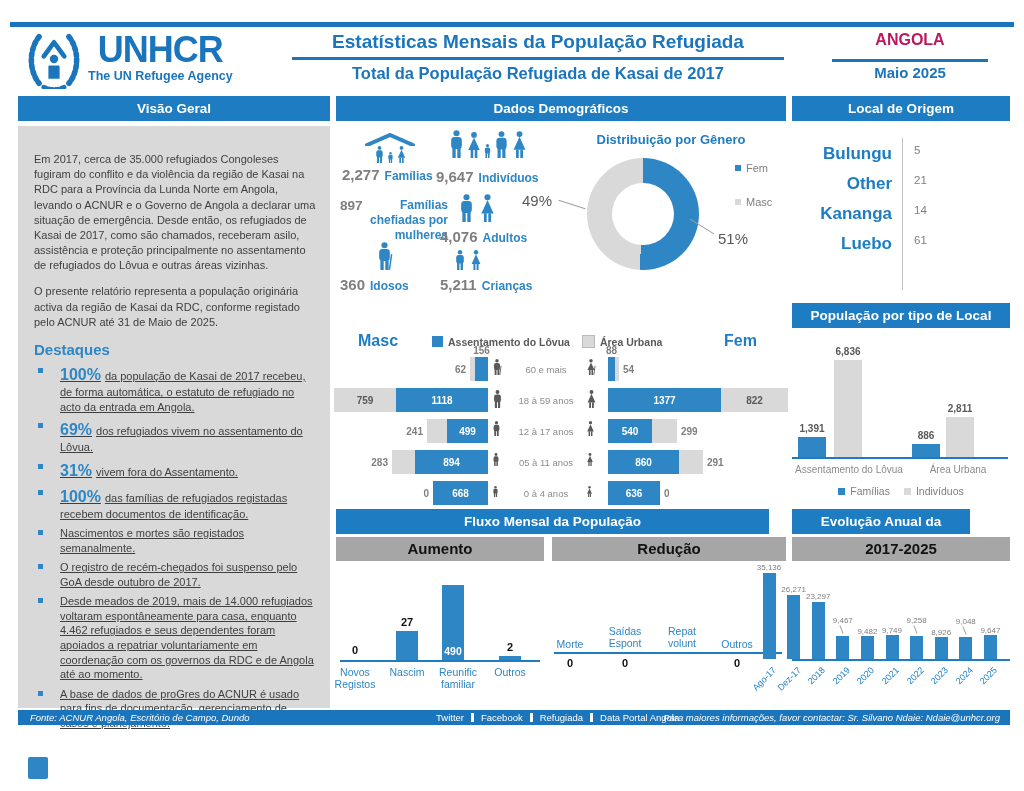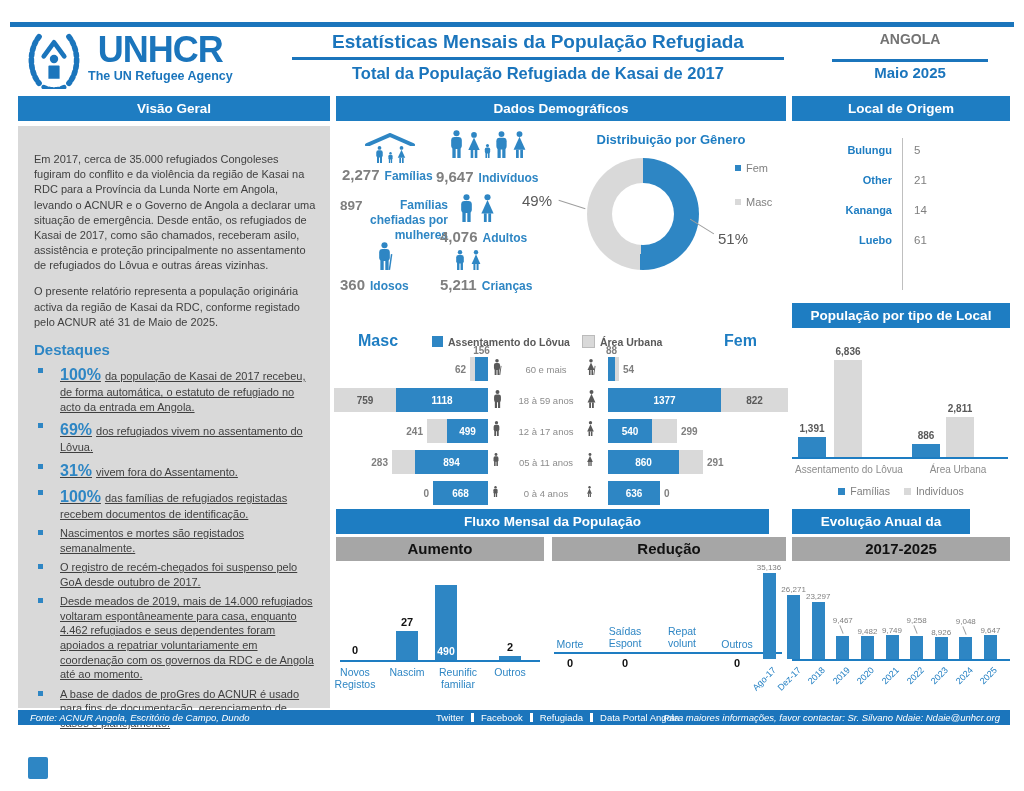--- a/index.html
+++ b/index.html
@@ -10,22 +10,22 @@
   .topbar{left:10px;top:22px;width:1004px;height:5px;background:#1B75BC;}
   .logo-wrap{left:26px;top:31px;display:flex;align-items:flex-start;}
   .logo-text{margin-left:6px;color:#1B75BC;text-align:center;}
   .logo-name{font-size:36px;font-weight:bold;letter-spacing:-1px;line-height:38px;}
   .logo-tag{font-size:12.5px;font-weight:bold;margin-top:0px;}
   .main-title{left:292px;top:31px;width:492px;text-align:center;color:#1B75BC;
               font-size:19px;font-weight:bold;}
   .title-line{left:292px;top:57px;width:492px;height:3px;background:#1B75BC;}
   .sub-title{left:292px;top:64px;width:492px;text-align:center;color:#1B75BC;
              font-size:16.5px;font-weight:bold;}
-  .country{left:832px;top:31px;width:156px;text-align:center;color:#737373;
-           font-size:14px;font-weight:bold;}
+  .country{left:832px;top:31px;width:156px;text-align:center;color:#be185d;
+           font-size:16px;font-weight:bold;}
   .country-line{left:832px;top:59px;width:156px;height:3px;background:#1B75BC;}
   .report-date{left:832px;top:64px;width:156px;text-align:center;color:#1B75BC;
                font-size:15px;font-weight:bold;}
   
   .sec-head{height:25px;background:#1E7DC2;color:#fff;font-weight:bold;font-size:13.5px;
             text-align:center;line-height:25px;}
   
   .overview-box{left:18px;top:126px;width:312px;height:582px;background:#D9D9D9;
                 box-sizing:border-box;padding:26px 14px 10px 16px;}
   .para{font-size:11px;color:#3F3F3F;line-height:1.38;margin-bottom:11px;}
@@ -43,21 +43,21 @@
   .donut-hole{position:absolute;left:25px;top:25px;width:62px;height:62px;background:#fff;
               border-radius:50%;}
   .pct{color:#595959;font-size:15px;}
   .legend-item{display:flex;align-items:center;font-size:11px;color:#7F7F7F;}
   .legend-sq{width:6px;height:6px;margin-right:5px;display:inline-block;}
   .callout{height:1px;background:#9e9e9e;}
   
   .origin-panel{left:792px;top:126px;width:218px;height:177px;}
   .origin-row{position:absolute;left:0;height:24px;width:218px;}
   .origin-lab{position:absolute;left:0;width:100px;text-align:right;color:#1E7DC2;
-              font-weight:bold;font-size:11px;top:4px;}
+              font-weight:bold;font-size:17px;top:4px;}
   .origin-val{position:absolute;left:122px;color:#7F7F7F;font-size:11.5px;top:4px;}
   .origin-div{left:110px;width:1px;background:#BFBFBF;}
   .origin-hl{position:absolute;left:112px;top:0;width:48px;height:23px;background:#1E7DC2;
              color:#fff;font-weight:bold;font-size:12px;text-align:center;line-height:23px;}
   
   .pyr-panel{left:336px;top:327px;width:450px;height:180px;}
   .pyr-side-label{color:#1E7DC2;font-size:16px;font-weight:bold;}
   .pyr-legend{display:flex;align-items:center;font-size:10.5px;color:#595959;font-weight:bold;}
   .pyr-row{position:absolute;left:0;width:450px;height:24px;}
   .pyr-masc{position:absolute;left:0;width:152px;height:24px;display:flex;
@@ -475,21 +475,21 @@
   <div class="abs flow-panel" id="flow-panel">
     <div class="flow-sub" style="left:0px;width:208px;">Aumento</div>
     <div class="flow-sub" style="left:216px;width:234px;">Redução</div>
     <div class="fline" style="left:4px;top:127px;width:200px;"></div>
     <div class="fline" style="left:218px;top:119px;width:228px;"></div>
   <div class="fnum" style="left: -1px; top: 111px;">0</div>
       <div class="fxlab" style="left: -7px; top: 133px; width: 52px;">Novos<br>Registos</div>
       <div class="fbar" style="left: 60px; top: 98px; width: 22px; height: 29px;"></div>
       <div class="fnum" style="left: 51px; top: 83px;">27</div>
       <div class="fxlab" style="left: 45px; top: 133px; width: 52px;">Nascim</div>
-      <div class="fbar" style="left: 99px; top: 52px; width: 22px; height: 75px;">
+      <div class="fbar" style="left: 106px; top: 52px; width: 22px; height: 75px;">
         <span style="position:absolute;bottom:3px;left:0;width:22px;text-align:center;color:#fff;font-size:10.5px;font-weight:bold;">490</span>
       </div>
       <div class="fxlab" style="left: 96px; top: 133px; width: 52px;">Reunific<br>familiar</div>
       <div class="fbar" style="left: 163px; top: 123px; width: 22px; height: 4px;"></div>
       <div class="fnum" style="left: 154px; top: 108px;">2</div>
       <div class="fxlab" style="left: 148px; top: 133px; width: 52px;">Outros</div>
       <div class="fxlab" style="left: 207px; top: 105px; width: 54px;">Morte</div>
       <div class="fnum" style="left: 214px; top: 124px;">0</div>
       <div class="fxlab" style="left: 262px; top: 92px; width: 54px;">Saídas<br>Espont</div>
       <div class="fnum" style="left: 269px; top: 124px;">0</div>

